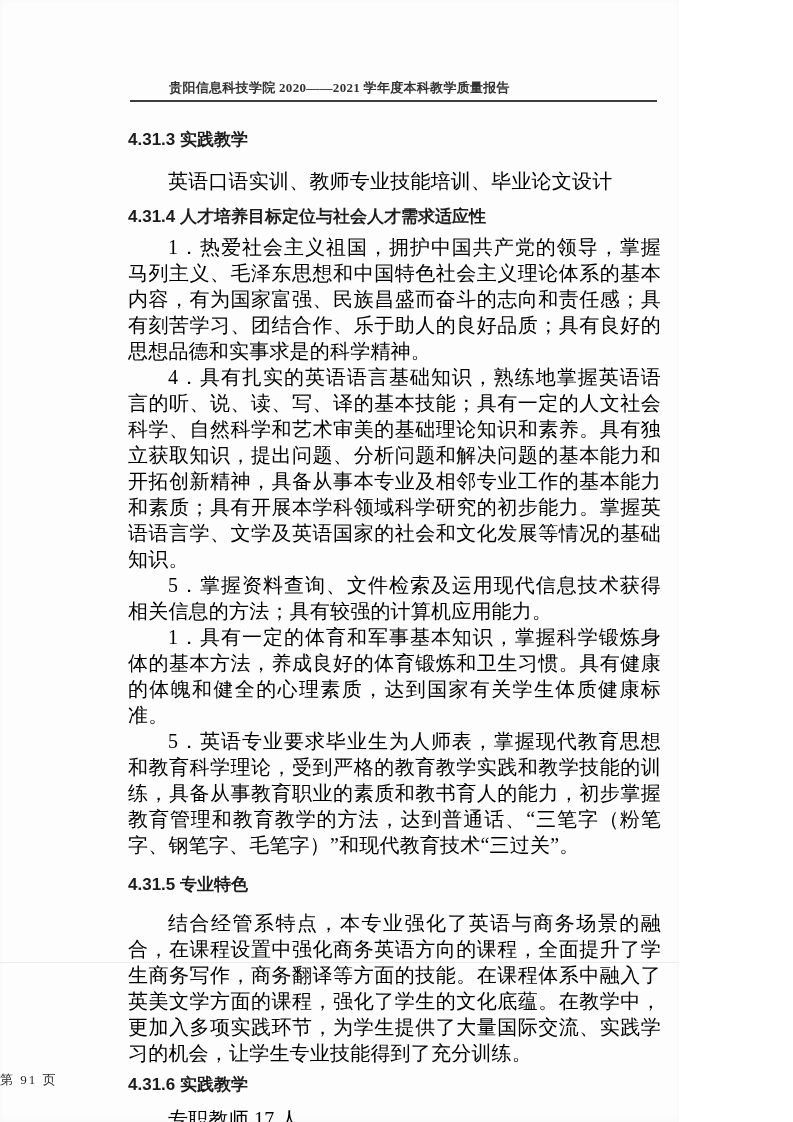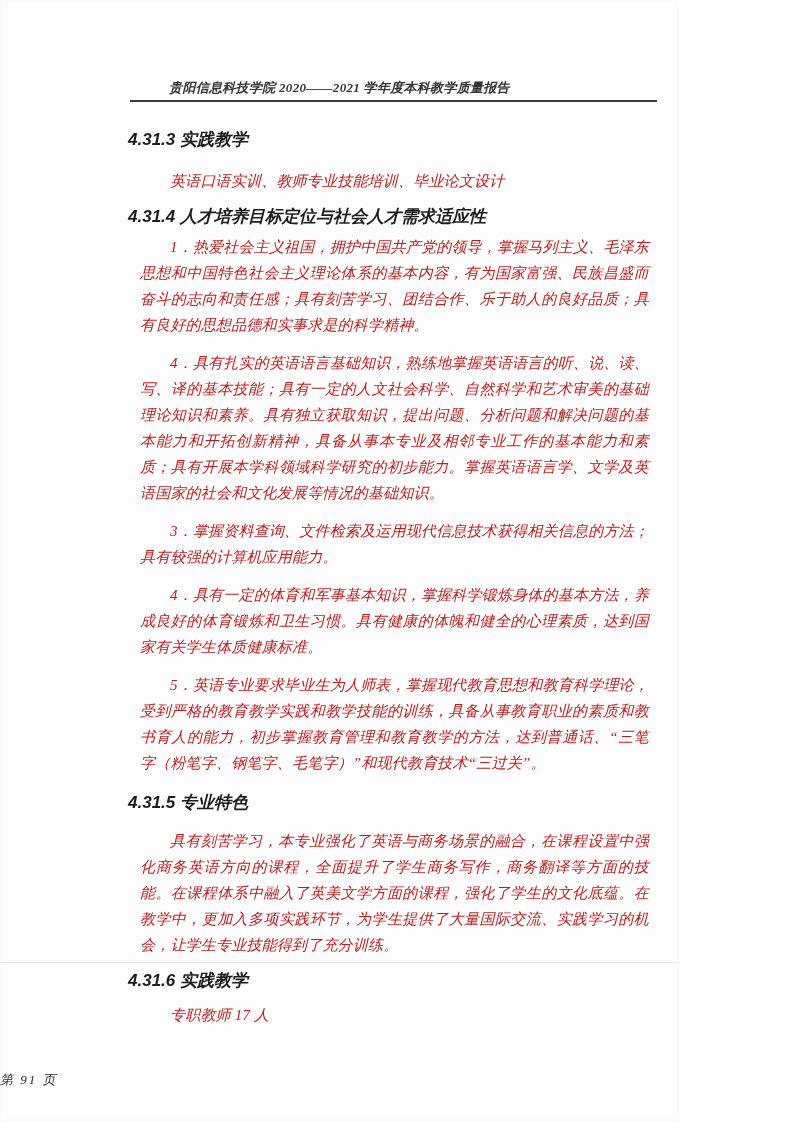--- a/index.html
+++ b/index.html
@@ -4,21 +4,20 @@
 <style>
   html,body { margin:0; padding:0; background:#ffffff; }
   .page {
     position:relative;
     width:679px; height:1122px;
     background:#fcfdfc;
     font-family:"Liberation Serif", serif;
     color:#222222;
     overflow:hidden;
     box-shadow: inset 0 0 6px rgba(0,0,0,0.03);
-    font-style: italic;
   }
   .header-title {
     position:absolute; top:79px; left:0; right:0;
     text-align:center;
     font-size:13px; font-weight:bold; color:#333333;
     letter-spacing:0.3px;
   }
   .header-rule {
     position:absolute; left:130px; top:100px;
     width:527px; height:2px; background:#3d3d3d;
@@ -30,24 +29,24 @@
     font-family:"Liberation Sans", sans-serif;
     font-weight:700; font-size:17px; line-height:22px;
     color:#1c1c1c; margin:0;
   }
   .h-4313 { margin-top:17px; }
   .h-4314 { margin-top:12px; }
   .h-4315 { margin-top:16px; }
   .h-4316 { margin-top:8px; }
   .h-4317 { margin-top:15px; }
   .body-para {
-    margin:12px; font-size:15px; line-height:26px;
+    margin:0; font-size:20px; line-height:26px;
     letter-spacing:0.2px;
     text-align:justify; text-justify:inter-ideograph;
-    text-indent:2em; color:#b91c1c;
+    text-indent:2em; color:#000000;
   }
   .para-a { margin-top:17px; }
   .sec-start { margin-top:6px; }
   .sec2-start { margin-top:14px; }
   .teacher-line { margin-top:10px; }
   .scan-line {
     position:absolute; left:0; top:962px;
     width:793px; height:1px; background:#eaecea;
   }
   .footer {
@@ -69,27 +68,27 @@
   <div class="content">
 
     <p class="doc-heading h-4313">4.31.3 实践教学</p>
 
     <p class="body-para para-a">英语口语实训、教师专业技能培训、毕业论文设计</p>
 
     <p class="doc-heading h-4314">4.31.4 人才培养目标定位与社会人才需求适应性</p>
 
     <p class="body-para sec-start">1．热爱社会主义祖国，拥护中国共产党的领导，掌握马列主义、毛泽东思想和中国特色社会主义理论体系的基本内容，有为国家富强、民族昌盛而奋斗的志向和责任感；具有刻苦学习、团结合作、乐于助人的良好品质；具有良好的思想品德和实事求是的科学精神。</p>
     <p class="body-para">4．具有扎实的英语语言基础知识，熟练地掌握英语语言的听、说、读、写、译的基本技能；具有一定的人文社会科学、自然科学和艺术审美的基础理论知识和素养。具有独立获取知识，提出问题、分析问题和解决问题的基本能力和开拓创新精神，具备从事本专业及相邻专业工作的基本能力和素质；具有开展本学科领域科学研究的初步能力。掌握英语语言学、文学及英语国家的社会和文化发展等情况的基础知识。</p>
-    <p class="body-para">3．掌握资料查询、文件检索及运用现代信息技术获得相关信息的方法；具有较强的计算机应用能力。</p>
-    <p class="body-para">4．具有一定的体育和军事基本知识，掌握科学锻炼身体的基本方法，养成良好的体育锻炼和卫生习惯。具有健康的体魄和健全的心理素质，达到国家有关学生体质健康标准。</p>
+    <p class="body-para">5．掌握资料查询、文件检索及运用现代信息技术获得相关信息的方法；具有较强的计算机应用能力。</p>
+    <p class="body-para">1．具有一定的体育和军事基本知识，掌握科学锻炼身体的基本方法，养成良好的体育锻炼和卫生习惯。具有健康的体魄和健全的心理素质，达到国家有关学生体质健康标准。</p>
     <p class="body-para">5．英语专业要求毕业生为人师表，掌握现代教育思想和教育科学理论，受到严格的教育教学实践和教学技能的训练，具备从事教育职业的素质和教书育人的能力，初步掌握教育管理和教育教学的方法，达到普通话、“三笔字（粉笔字、钢笔字、毛笔字）”和现代教育技术“三过关”。</p>
 
     <p class="doc-heading h-4315">4.31.5 专业特色</p>
 
-    <p class="body-para sec2-start">具有刻苦学习，本专业强化了英语与商务场景的融合，在课程设置中强化商务英语方向的课程，全面提升了学生商务写作，商务翻译等方面的技能。在课程体系中融入了英美文学方面的课程，强化了学生的文化底蕴。在教学中，更加入多项实践环节，为学生提供了大量国际交流、实践学习的机会，让学生专业技能得到了充分训练。</p>
+    <p class="body-para sec2-start">结合经管系特点，本专业强化了英语与商务场景的融合，在课程设置中强化商务英语方向的课程，全面提升了学生商务写作，商务翻译等方面的技能。在课程体系中融入了英美文学方面的课程，强化了学生的文化底蕴。在教学中，更加入多项实践环节，为学生提供了大量国际交流、实践学习的机会，让学生专业技能得到了充分训练。</p>
 
     <p class="doc-heading h-4316">4.31.6 实践教学</p>
 
     <p class="body-para teacher-line">专职教师 17 人</p>
 
 
   </div>
 
   <div class="scan-line"></div>
 

